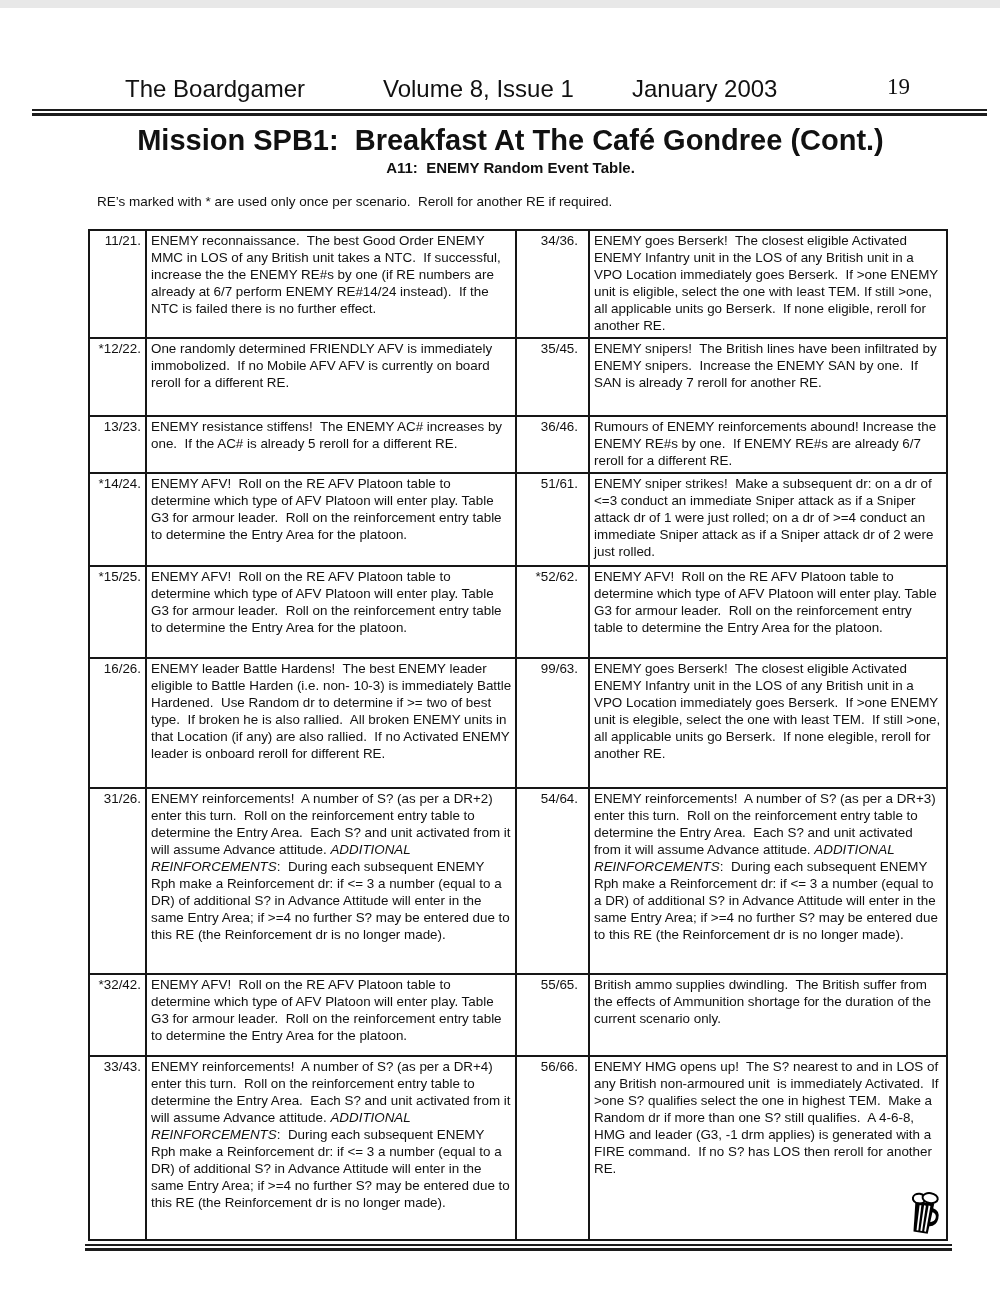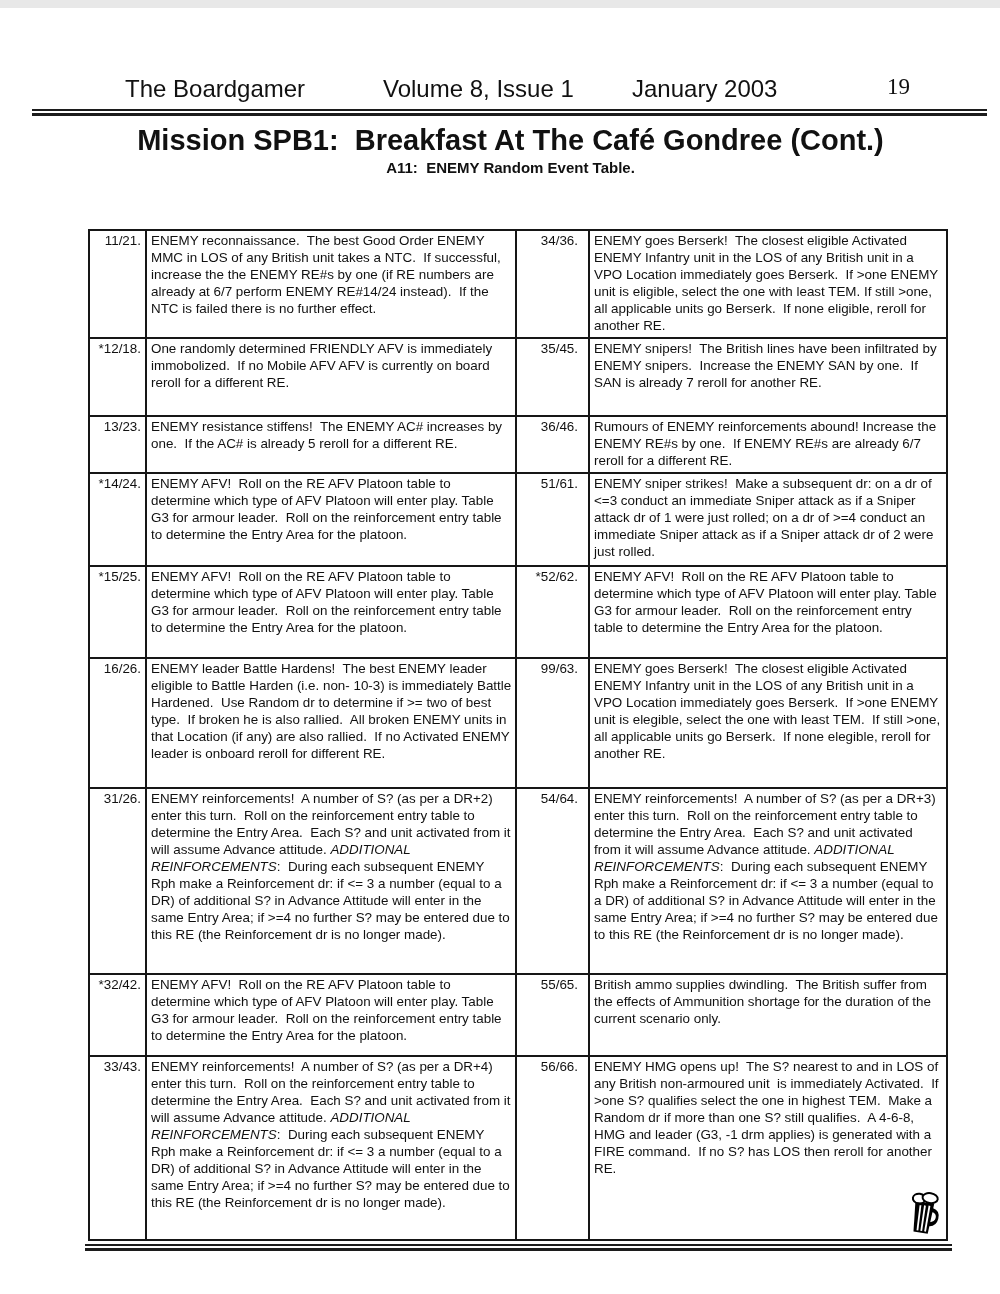--- a/index.html
+++ b/index.html
@@ -65,37 +65,38 @@
   <div class="hdr-item hdr-date">January 2003</div>
   <div class="hdr-item hdr-page">19</div>
 
   <div class="rule-wrap">
     <div class="rule-thin"></div>
     <div class="rule-thick"></div>
   </div>
 
   <div class="title">Mission SPB1:  Breakfast At The Café Gondree (Cont.)</div>
   <div class="subtitle">A11:  ENEMY Random Event Table.</div>
+  <div class="note">RE’s marked with * are used only once per scenario.  Reroll for another RE if required.</div>
 
   <table class="etable">
     <colgroup>
       <col style="width:57px">
         <col style="width:370px">
         <col style="width:73px">
         <col style="width:358px">
     </colgroup>
     <tbody>
         <tr>
           <td class="num">11/21.</td>
           <td class="txt">ENEMY reconnaissance.  The best Good Order ENEMY MMC in LOS of any British unit takes a NTC.  If successful, increase the the ENEMY RE#s by one (if RE numbers are already at 6/7 perform ENEMY RE#14/24 instead).  If the NTC is failed there is no further effect.</td>
           <td class="num rnum">34/36.</td>
           <td class="txt">ENEMY goes Berserk!  The closest eligible Activated ENEMY Infantry unit in the LOS of any British unit in a VPO Location immediately goes Berserk.  If &gt;one ENEMY unit is eligible, select the one with least TEM. If still &gt;one, all applicable units go Berserk.  If none eligible, reroll for another RE.</td>
         </tr>
         <tr>
-          <td class="num">*12/18.</td>
+          <td class="num">*12/22.</td>
           <td class="txt">One randomly determined FRIENDLY AFV is immediately immobolized.  If no Mobile AFV AFV is currently on board reroll for a different RE.</td>
           <td class="num rnum">35/45.</td>
           <td class="txt">ENEMY snipers!  The British lines have been infiltrated by ENEMY snipers.  Increase the ENEMY SAN by one.  If SAN is already 7 reroll for another RE.</td>
         </tr>
         <tr>
           <td class="num">13/23.</td>
           <td class="txt">ENEMY resistance stiffens!  The ENEMY AC# increases by one.  If the AC# is already 5 reroll for a different RE.</td>
           <td class="num rnum">36/46.</td>
           <td class="txt">Rumours of ENEMY reinforcements abound! Increase the ENEMY RE#s by one.  If ENEMY RE#s are already 6/7 reroll for a different RE.</td>
         </tr>

